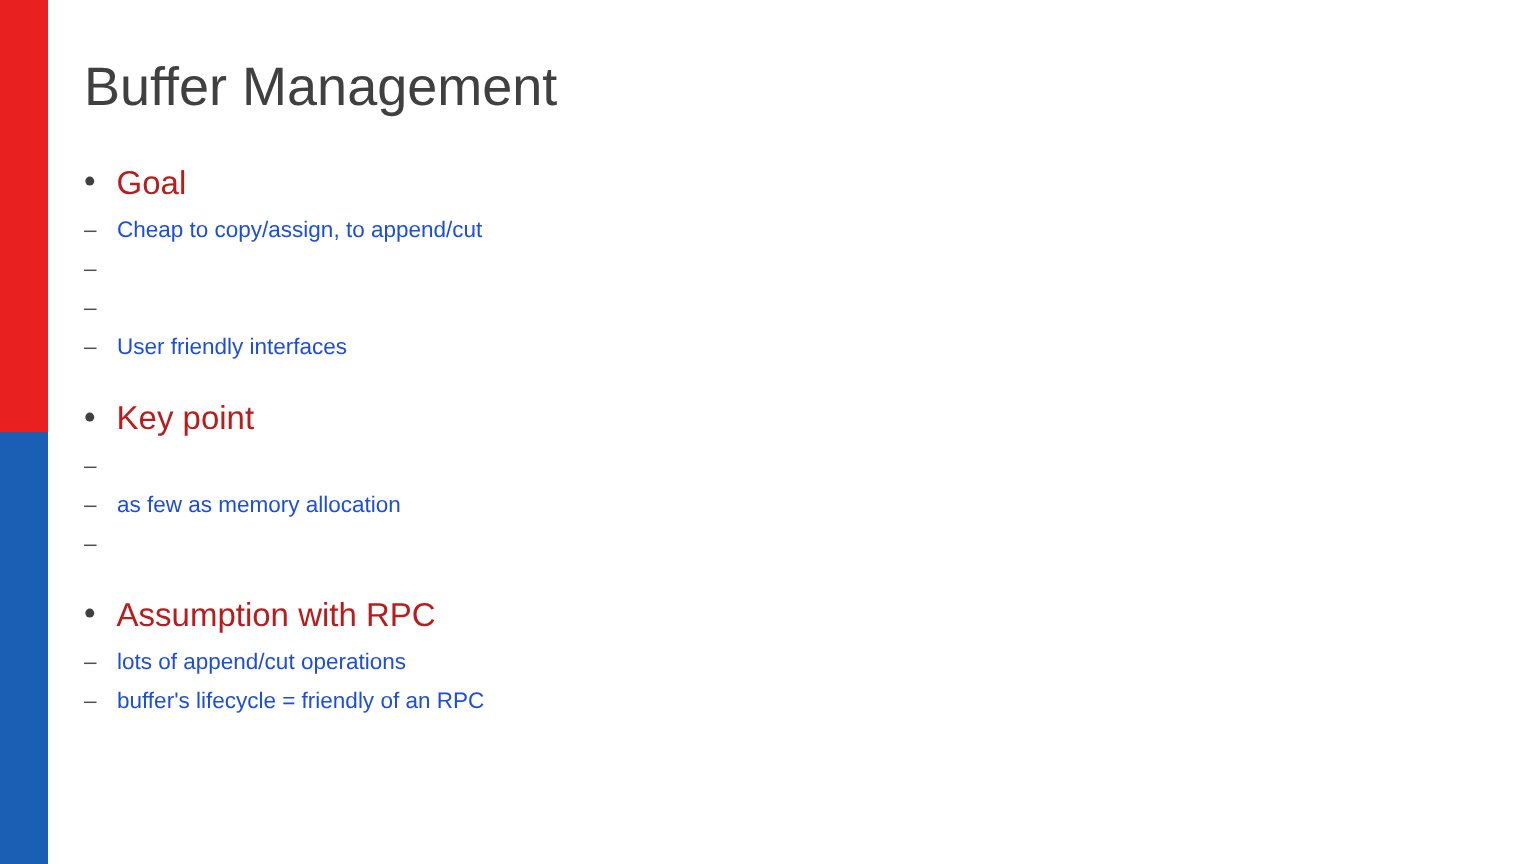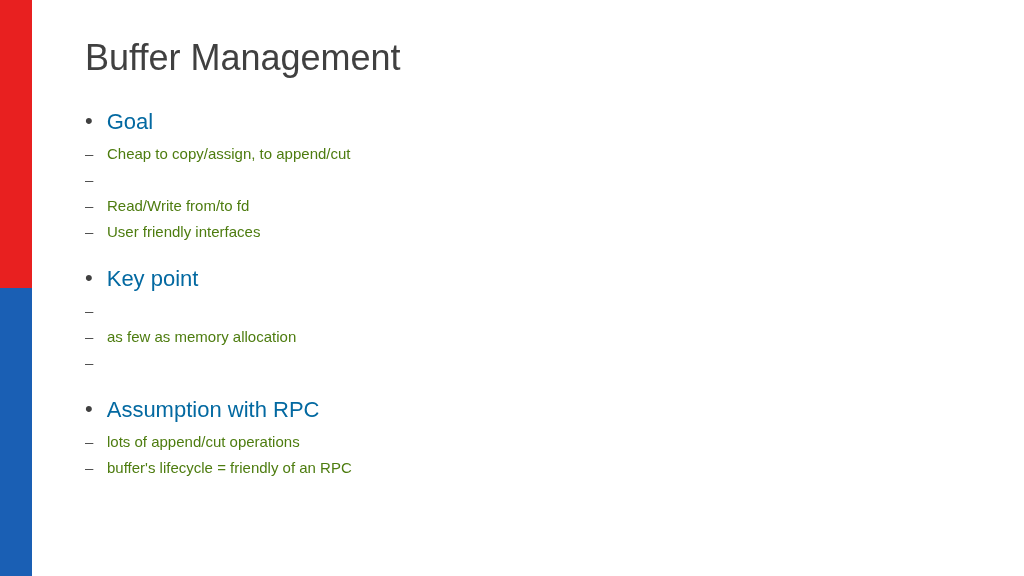--- a/index.html
+++ b/index.html
@@ -38,21 +38,21 @@
       flex: 1;
     }
 
     .bar-blue {
       background: #1a5fb4;
       flex: 1;
     }
 
     .slide-content {
       flex: 1;
-      padding: 36px 60px 36px 53px;
+      padding: 36px 60px 36px 24px;
       display: flex;
       flex-direction: column;
       border-radius: 19px;
     }
 
     .slide-title {
       font-size: 36px;
       font-weight: 400;
       color: #404040;
       margin-bottom: 28px;
@@ -69,21 +69,21 @@
     .bullet-dot {
       font-size: 22px;
       color: #404040;
       margin-right: 14px;
       margin-top: -2px;
       line-height: 1.4;
     }
 
     .bullet-label {
       font-size: 22px;
-      color: #0369a1;
+      color: #b91c1c;
       font-weight: 400;
       line-height: 1.4;
     }
 
     .sub-list {
       list-style: none;
       margin-top: 4px;
       margin-left: 0;
       display: flex;
       flex-direction: column;
@@ -98,21 +98,21 @@
     .sub-dash {
       font-size: 15px;
       color: #505050;
       margin-right: 8px;
       min-width: 14px;
       line-height: 1.6;
     }
 
     .sub-label {
       font-size: 15px;
-      color: #4d7c0f;
+      color: #1d4ed8;
       line-height: 1.6;
     }
 
     .bullet-section {
       margin-bottom: 18px;
     }
 
     .bullet-header {
       display: flex;
       align-items: center;
@@ -140,21 +140,20 @@
         <ul class="sub-list">
           <li class="sub-item">
             <span class="sub-dash">–</span>
             <span class="sub-label">Cheap to copy/assign, to append/cut</span>
           </li>
           <li class="sub-item">
             <span class="sub-dash">–</span>
           </li>
           <li class="sub-item">
             <span class="sub-dash">–</span>
-            <span class="sub-label">Read/Write from/to fd</span>
           </li>
           <li class="sub-item">
             <span class="sub-dash">–</span>
             <span class="sub-label">User friendly interfaces</span>
           </li>
         </ul>
       </li>
 
       <li class="bullet-section">
         <div class="bullet-header">

